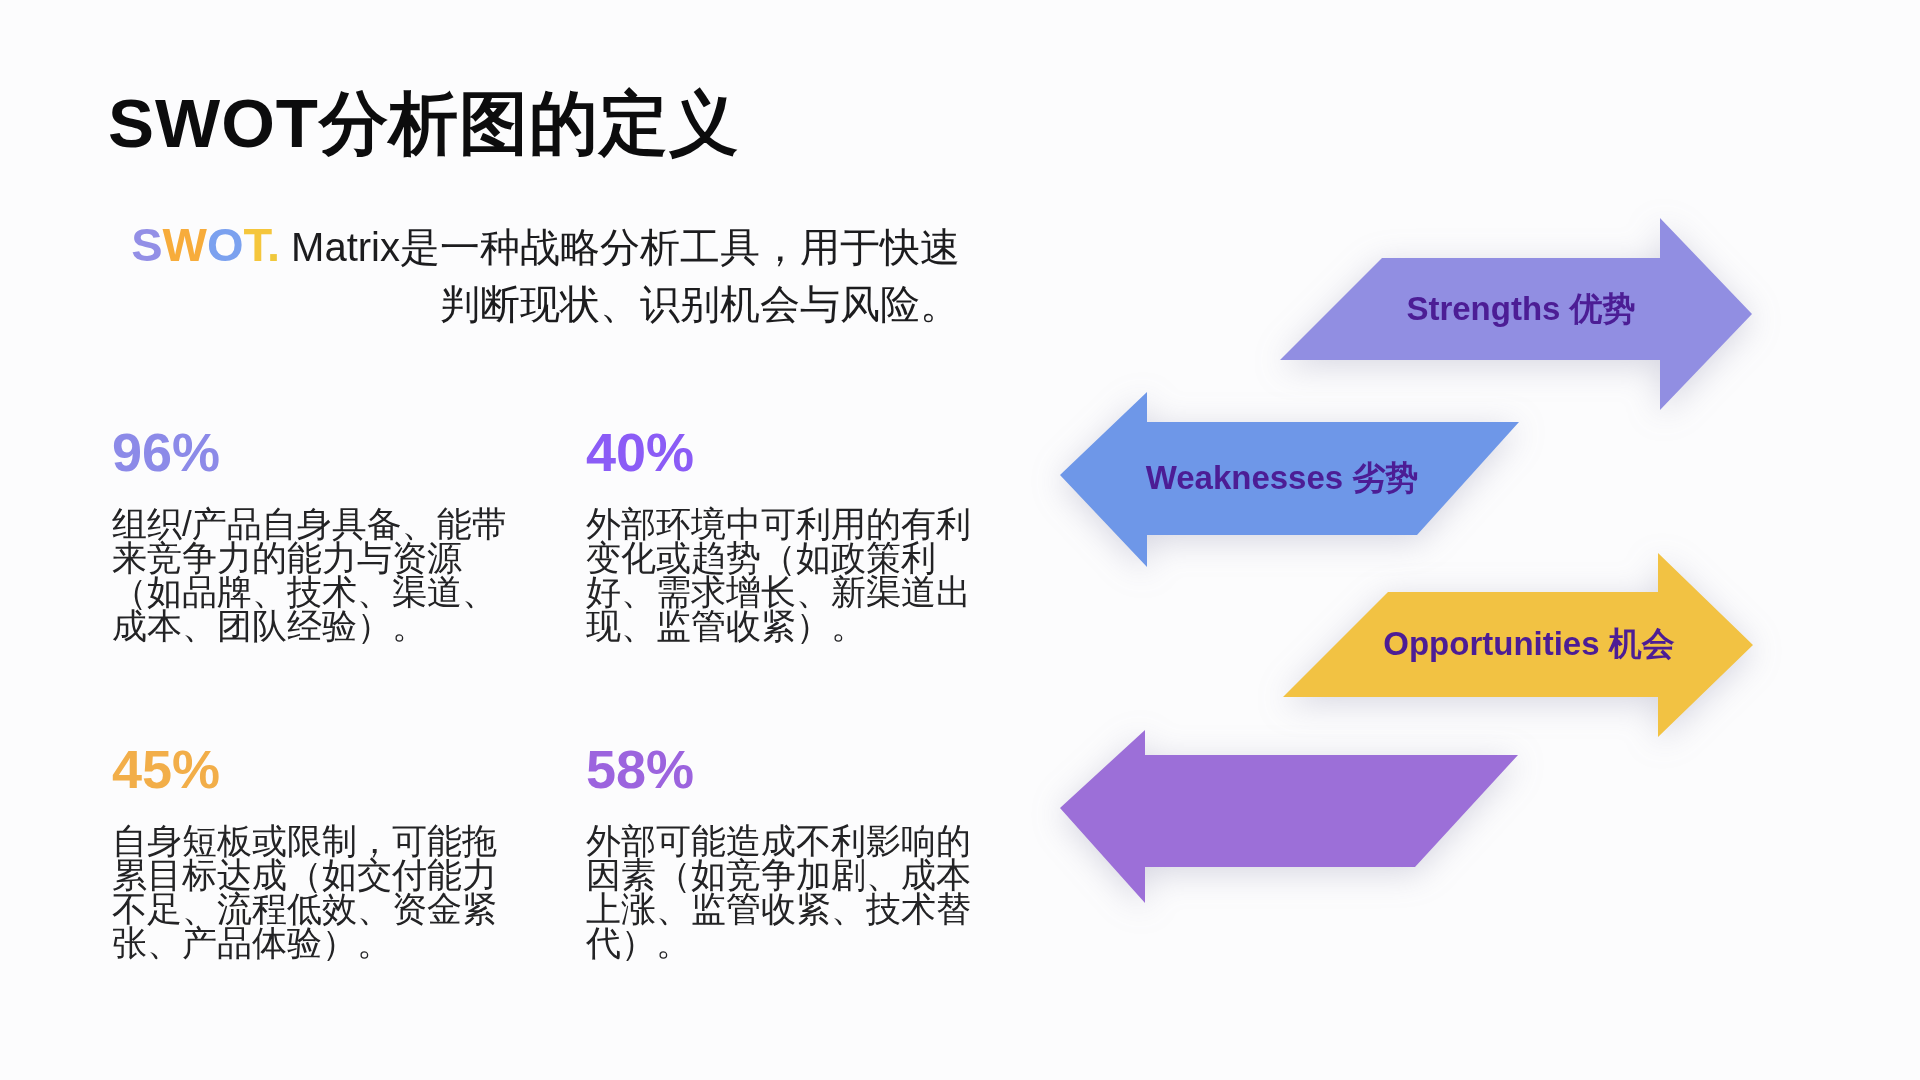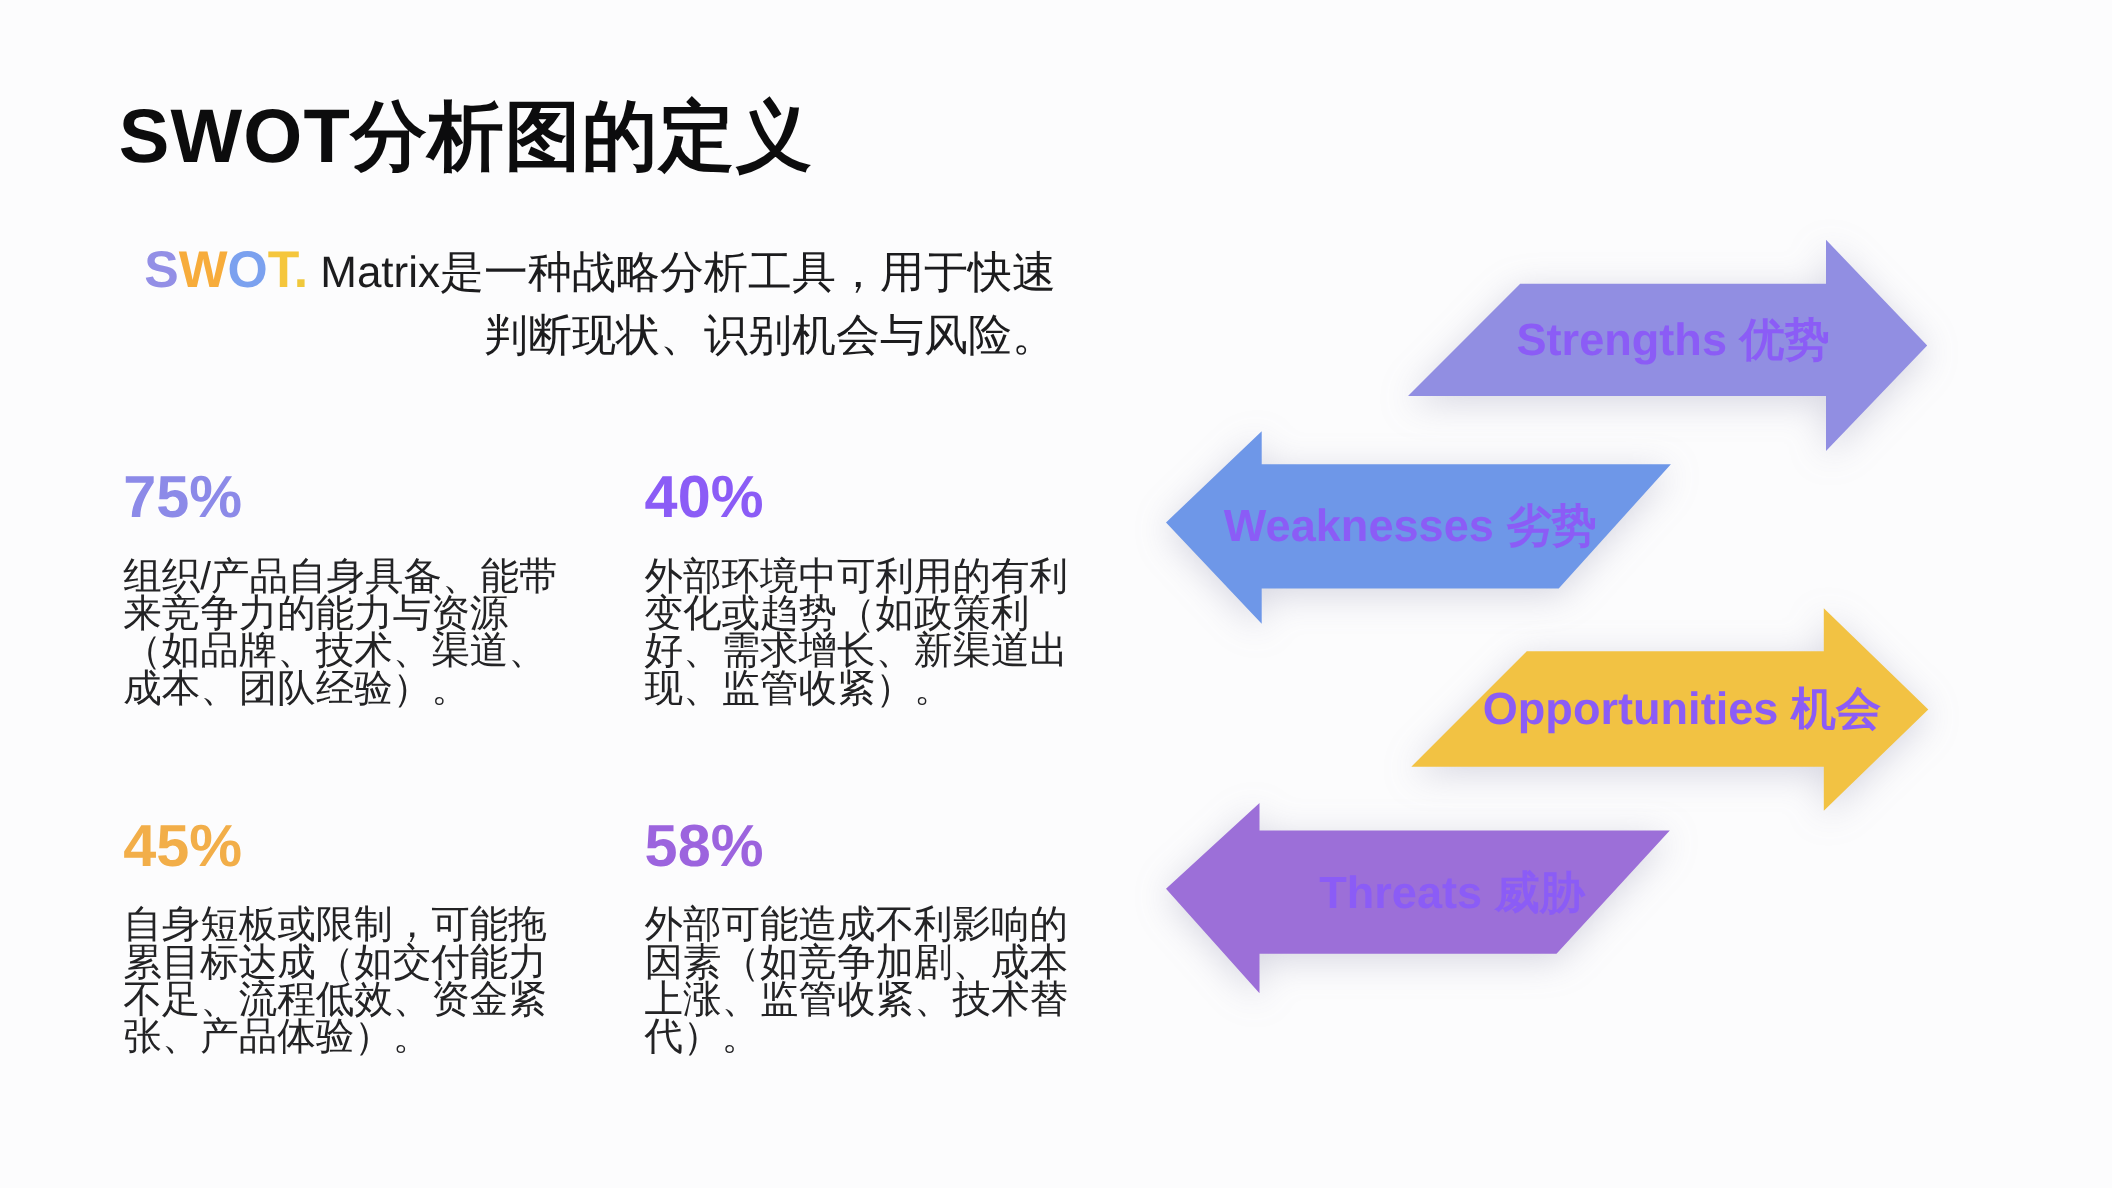--- a/index.html
+++ b/index.html
@@ -23,42 +23,42 @@
   .stat-desc{margin:26px 0 0;font-size:35px;line-height:34px;color:#232325;}
   #stat-0{left:112px;top:424px;}
   #stat-1{left:586px;top:424px;}
   #stat-2{left:112px;top:741px;}
   #stat-3{left:586px;top:741px;}
 
   .arrow{position:absolute;}
   .arrow svg{display:block;overflow:visible;filter:drop-shadow(0 6px 16px rgba(105,105,145,.25));}
   .arrow-label{
     position:absolute;display:flex;align-items:center;justify-content:center;
-    color:#8b5cf6;font-weight:700;font-size:41px;white-space:nowrap;
+    color:#4c1d95;font-weight:700;font-size:33px;white-space:nowrap;
   }
   #arrow-0{left:1280px;top:218px;width:472px;height:192px;}
   #arrow-1{left:1060px;top:392px;width:459px;height:175px;}
   #arrow-2{left:1283px;top:553px;width:470px;height:184px;}
   #arrow-3{left:1060px;top:730px;width:458px;height:173px;}
   #arrow-0 .arrow-label{left:102px;top:40px;width:278px;height:102px;}
   #arrow-1 .arrow-label{left:82px;top:30px;width:280px;height:113px;}
   #arrow-2 .arrow-label{left:105px;top:39px;width:282px;height:105px;}
   #arrow-3 .arrow-label{left:100px;top:25px;width:320px;height:112px;}
 </style>
 </head>
 <body>
 
 <div class="slide">
 
   <h1 class="title">SWOT分析图的定义</h1>
 
   <p class="intro"><span class="acronym" style="color: rgb(147, 143, 230);">S</span><span class="acronym" style="color: rgb(247, 172, 59);">W</span><span class="acronym" style="color: rgb(123, 161, 239);">O</span><span class="acronym" style="color: rgb(245, 198, 60);">T</span><span class="acronym" style="color: rgb(240, 200, 60);">.</span><span> Matrix是一种战略分析工具，用于快速判断现状、识别机会与风险。</span></p>
 
   <div class="stat" id="stat-0">
-    <div class="stat-num" style="color: rgb(140, 138, 232);">75%</div>
+    <div class="stat-num" style="color: rgb(140, 138, 232);">96%</div>
     <p class="stat-desc">组织/产品自身具备、能带来竞争力的能力与资源（如品牌、技术、渠道、成本、团队经验）。</p>
   </div>
 
   <div class="stat" id="stat-1">
     <div class="stat-num" style="color: #8b5cf6;">40%</div>
     <p class="stat-desc">外部环境中可利用的有利变化或趋势（如政策利好、需求增长、新渠道出现、监管收紧）。</p>
   </div>
 
   <div class="stat" id="stat-2">
     <div class="stat-num" style="color: rgb(242, 174, 73);">45%</div>
@@ -88,16 +88,15 @@
     <svg width="470" height="184" viewBox="0 0 470 184">
       <polygon points="105,39 375,39 375,0 470,92 375,184 375,144 0,144" fill="#F2C243"></polygon>
     </svg>
     <div class="arrow-label">Opportunities 机会</div>
   </div>
 
   <div class="arrow" id="arrow-3">
     <svg width="458" height="173" viewBox="0 0 458 173">
       <polygon points="0,78 85,0 85,25 458,25 355,137 85,137 85,173" fill="#9C6FD8"></polygon>
     </svg>
-    <div class="arrow-label">Threats 威胁</div>
   </div>
 
 </div>
 
 </body></html>

